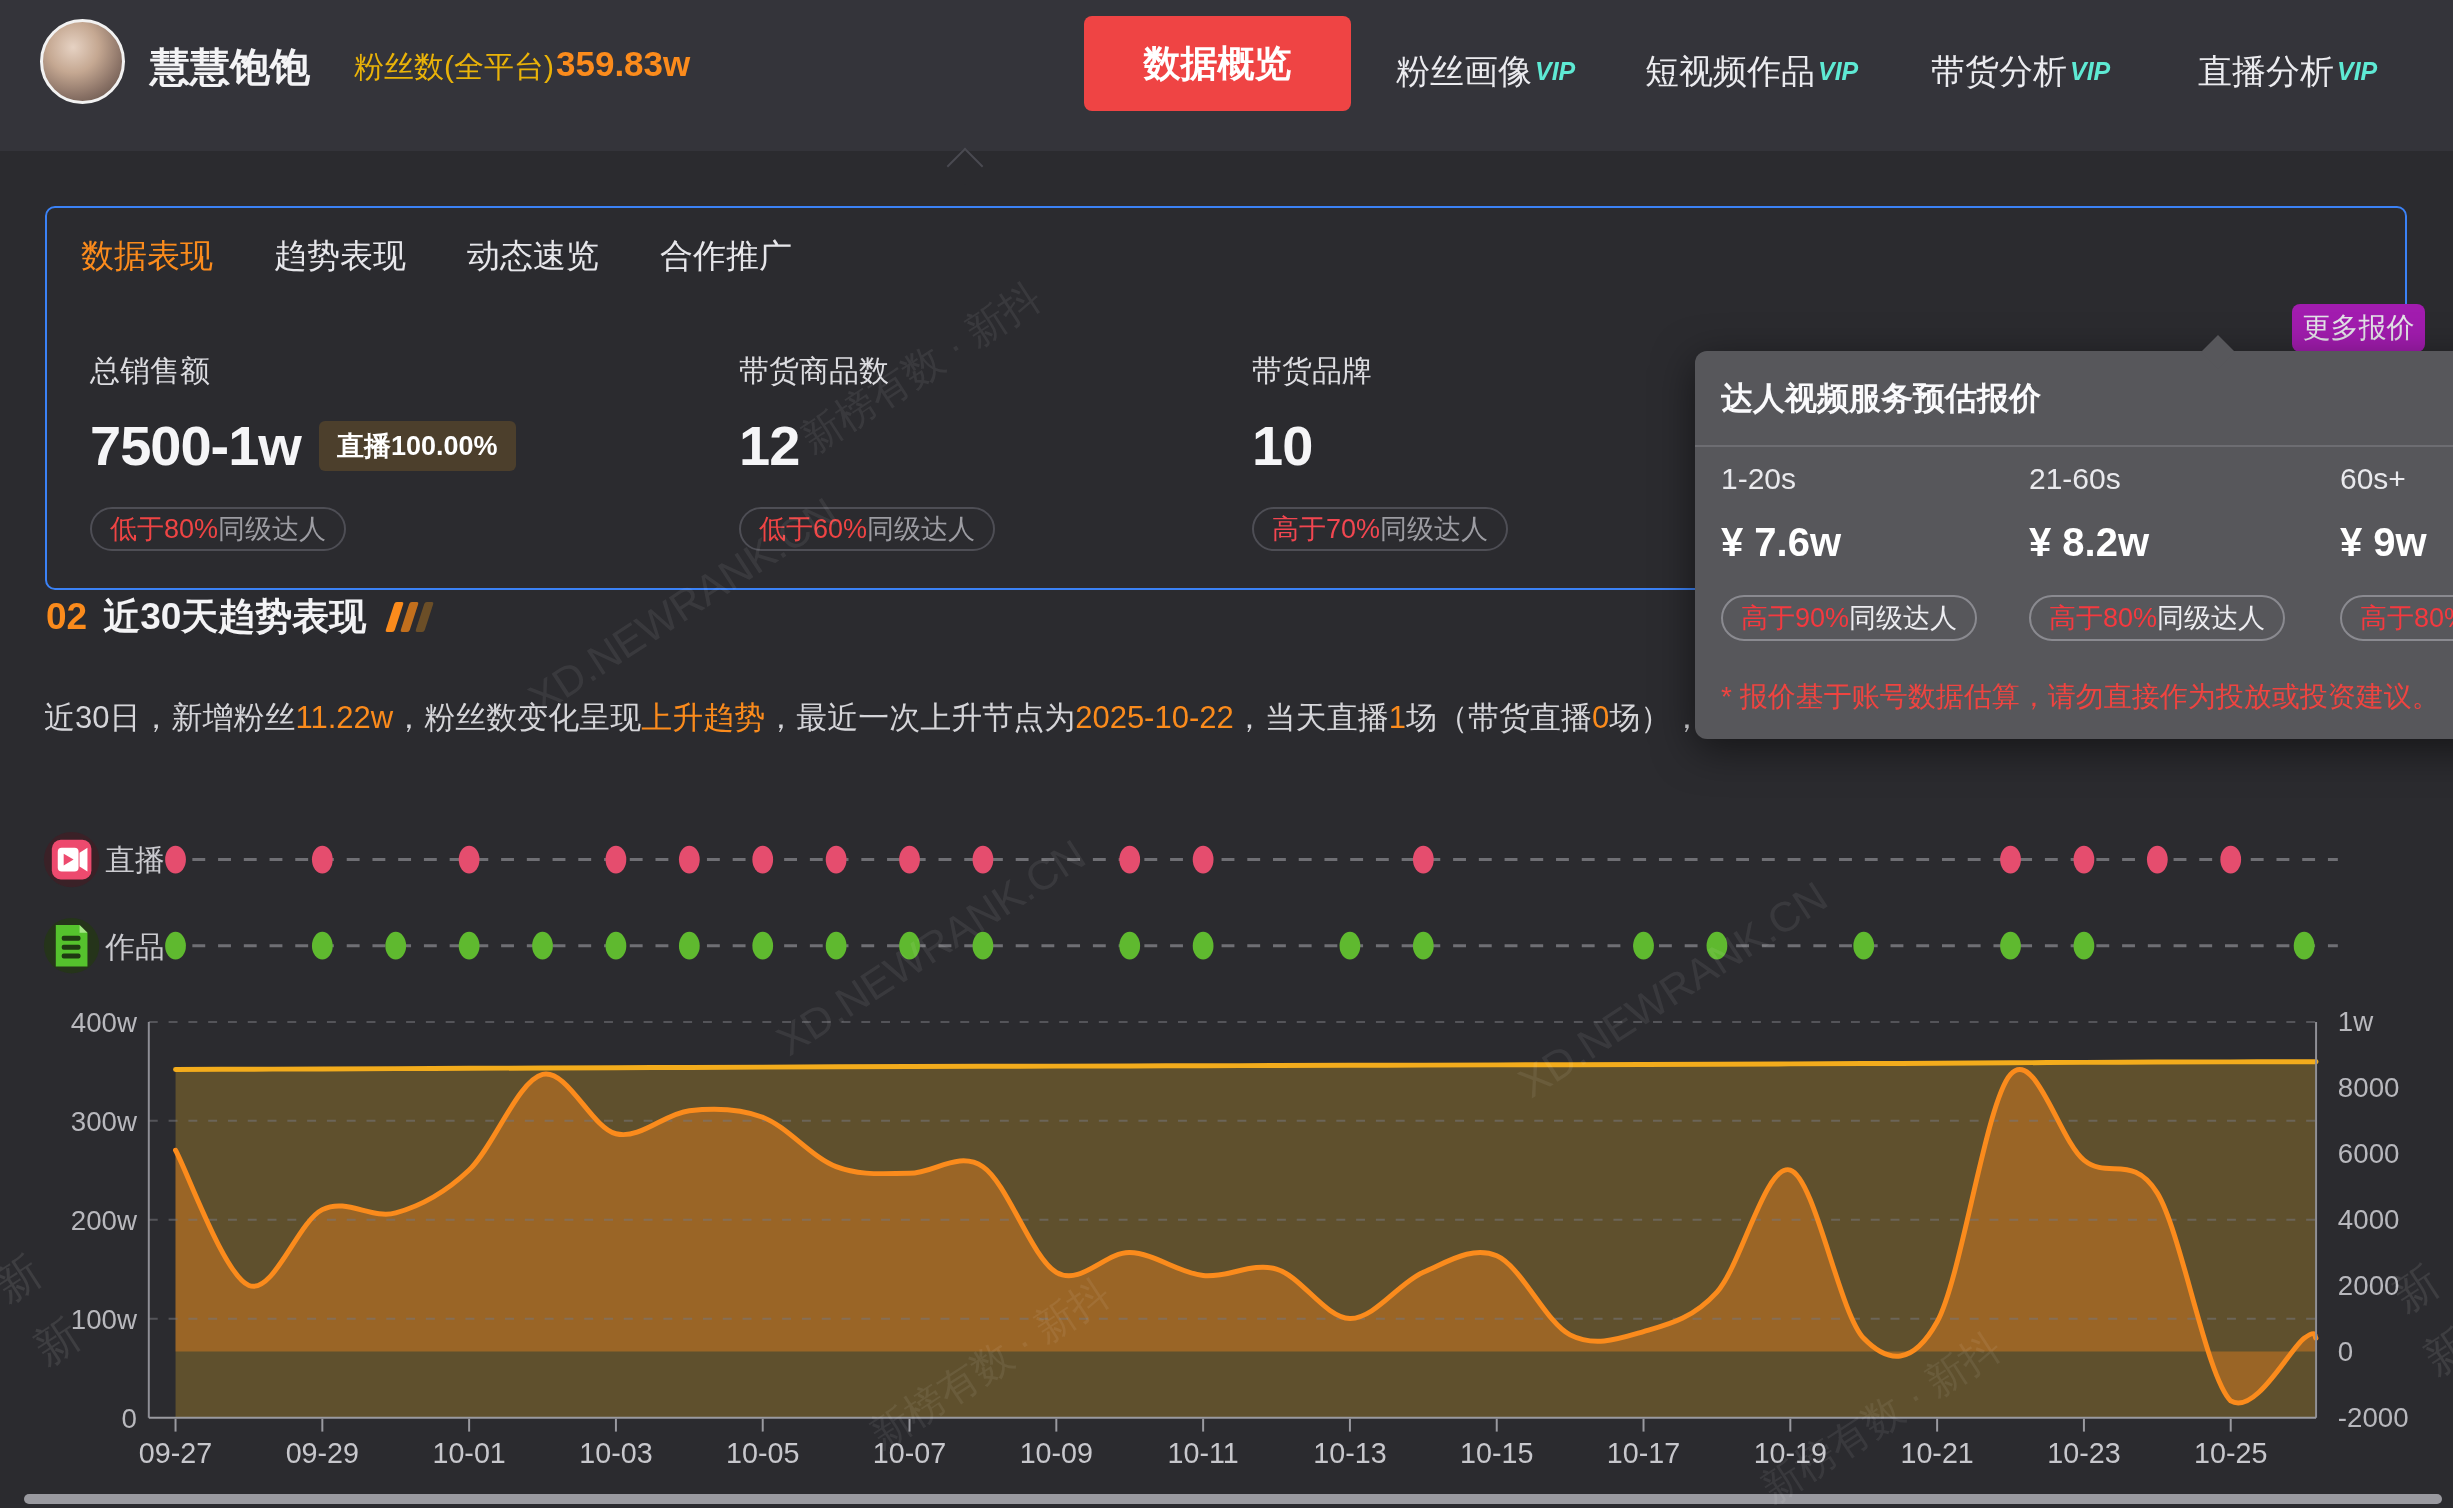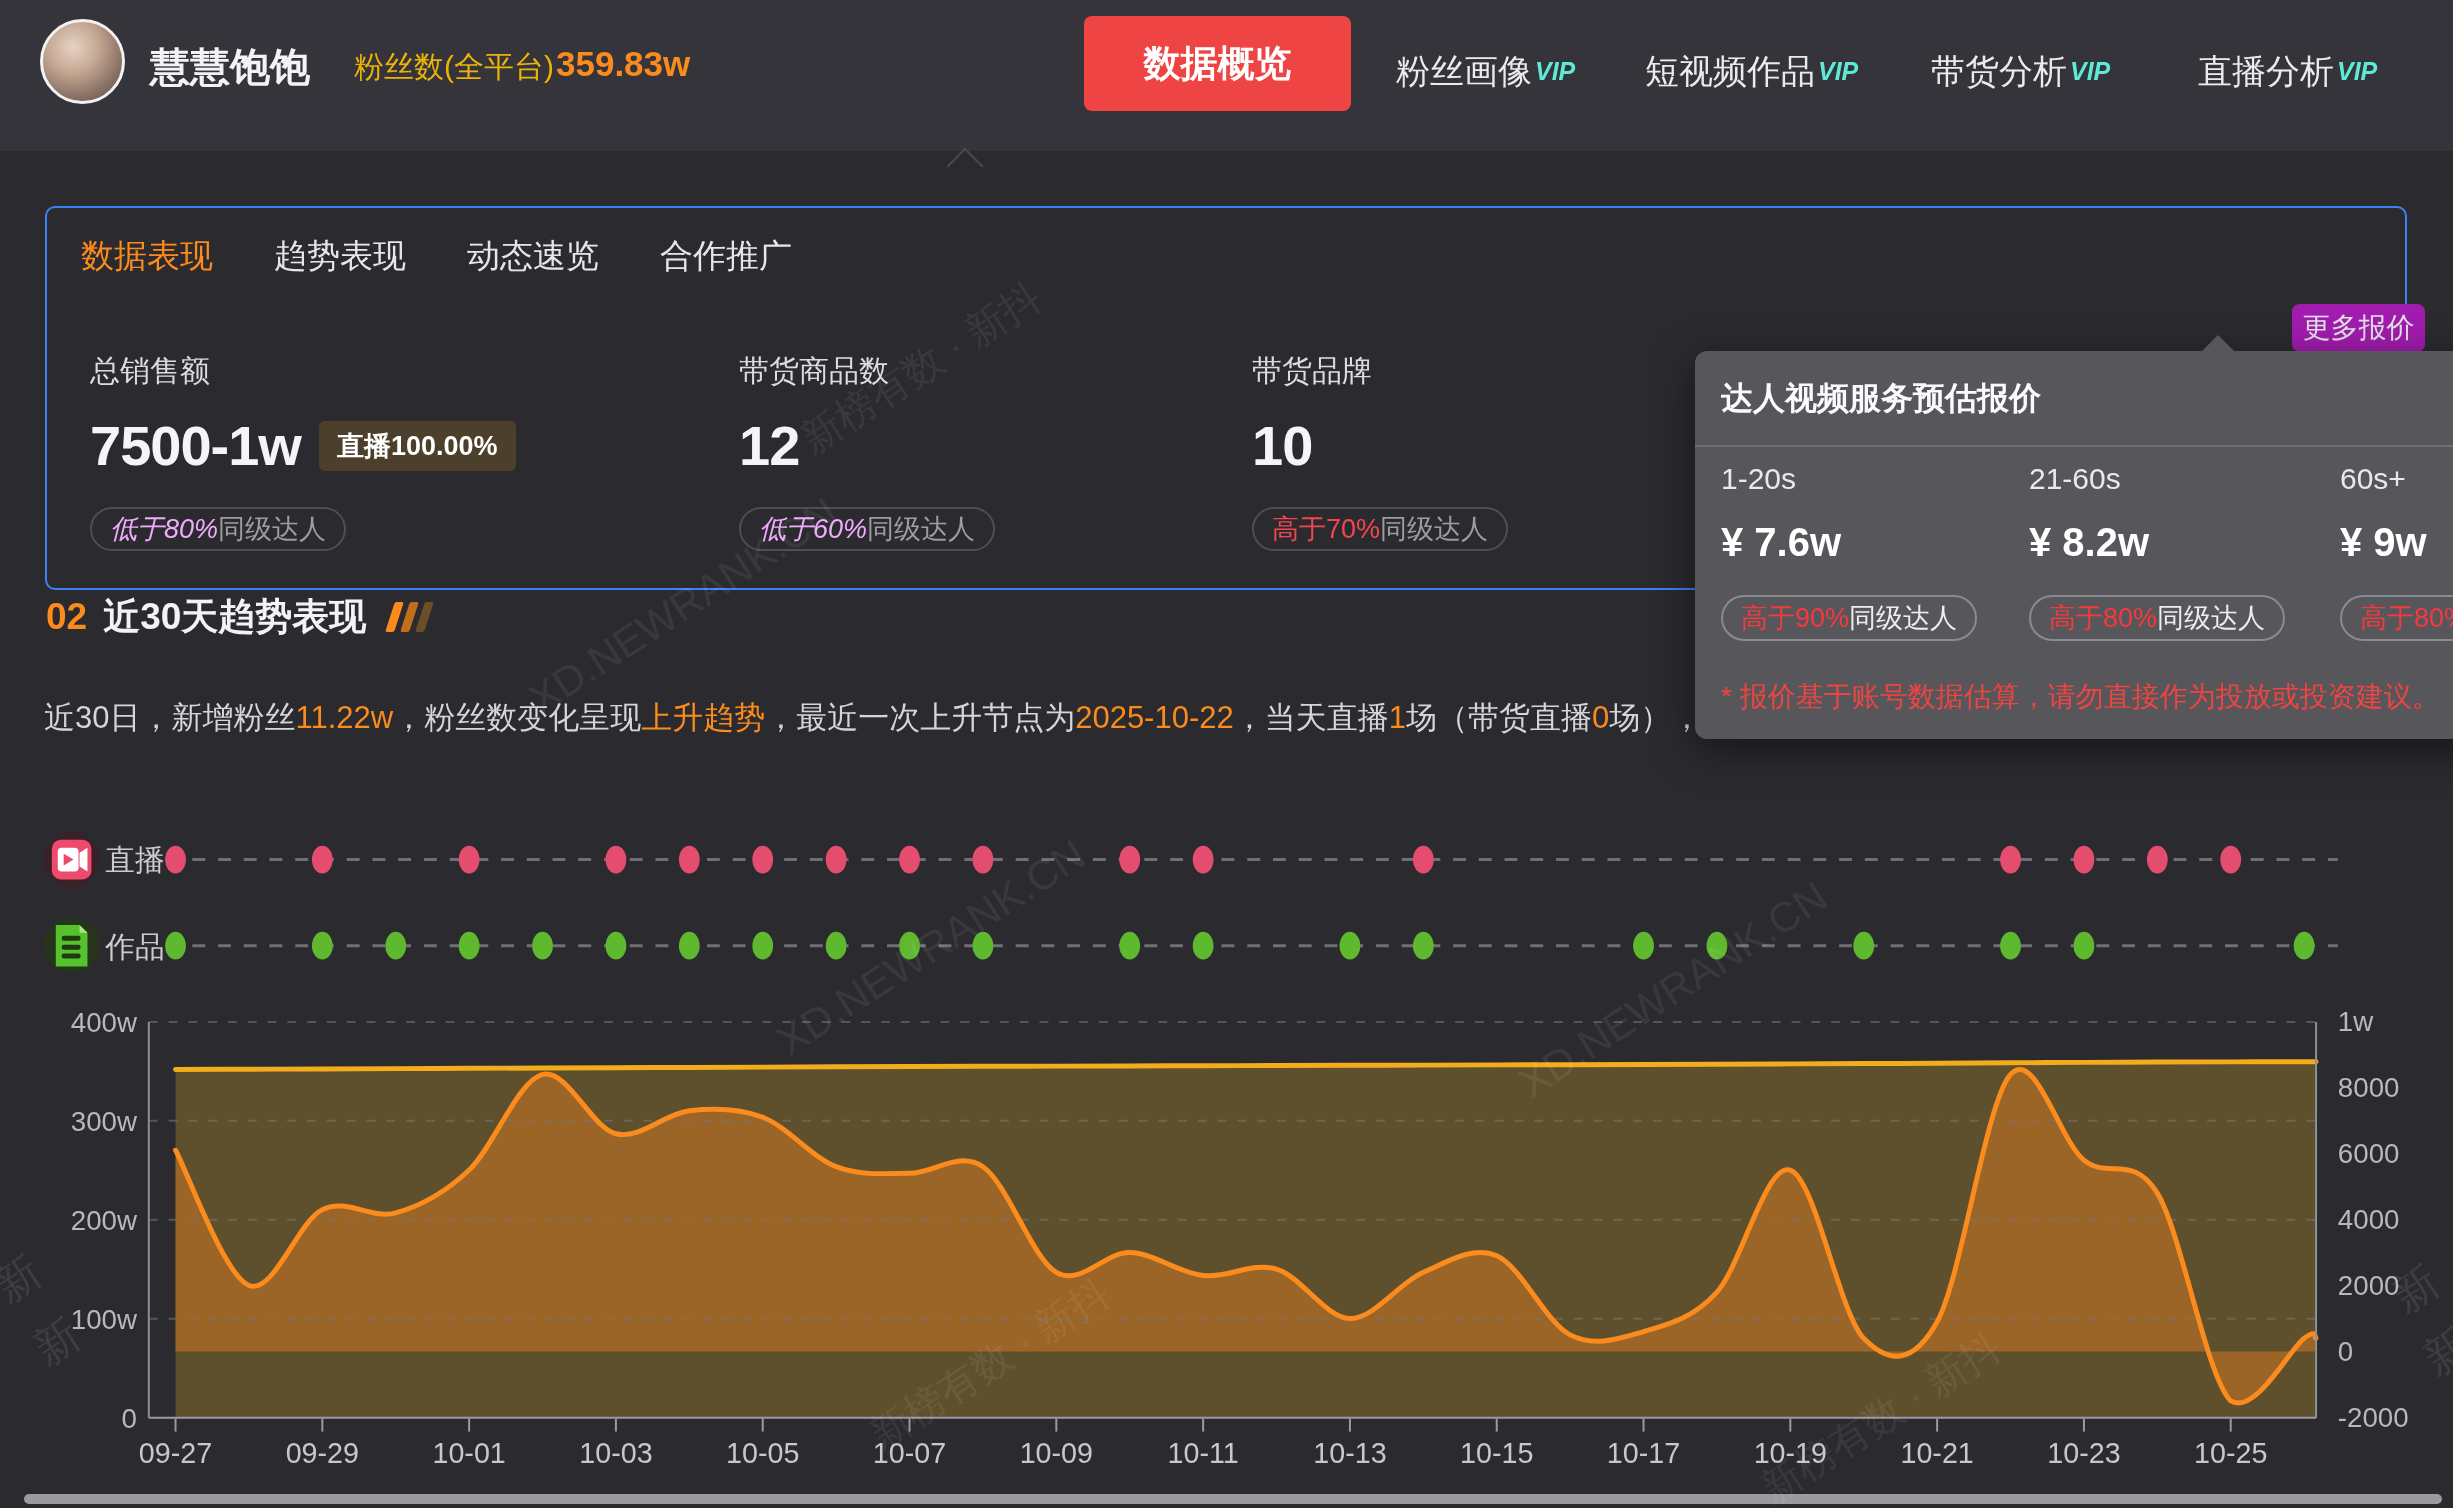--- a/index.html
+++ b/index.html
@@ -48,21 +48,21 @@
   .stat-value-row { display:flex; align-items:center; margin-top:22px; height:63px; }
   .stat-value { font-size:56px; font-weight:bold; color:#f5f5f7; letter-spacing:-1px; }
   .stat-badge {
     margin-left:18px; background:rgba(250,165,30,.16); color:#ffffff;
     font-size:27px; font-weight:bold; padding:7px 18px; border-radius:6px;
   }
   .pill {
     display:inline-flex; align-items:center; margin-top:30px; height:44px; padding:0 18px;
     border:2px solid #4e4e55; border-radius:24px; font-size:27px; color:#9c9ca2; white-space:nowrap;
   }
-  .pill .tone-green { color:#f0abfc;font-style:italic; }
+  .pill .tone-green { color:#ef4444; }
   .pill .tone-red { color:#f24650; }
   .more-btn {
     position:absolute; left:2245px; top:96px; width:133px; height:48px; border:none; border-radius:8px;
     background:#a21caf; color:#e3e3e7; font-size:28px; cursor:pointer; font-family:inherit;
   }
   
   .section-head { position:absolute; left:46px; top:592px; display:flex; align-items:center; gap:16px; z-index:2; }
   .sec-idx { font-size:37px; font-weight:bold; color:#fb8b1c; }
   .sec-title { font-size:37px; font-weight:bold; color:#f3f3f5; }
   .sec-bars { display:flex; gap:6px; margin-left:8px; }

